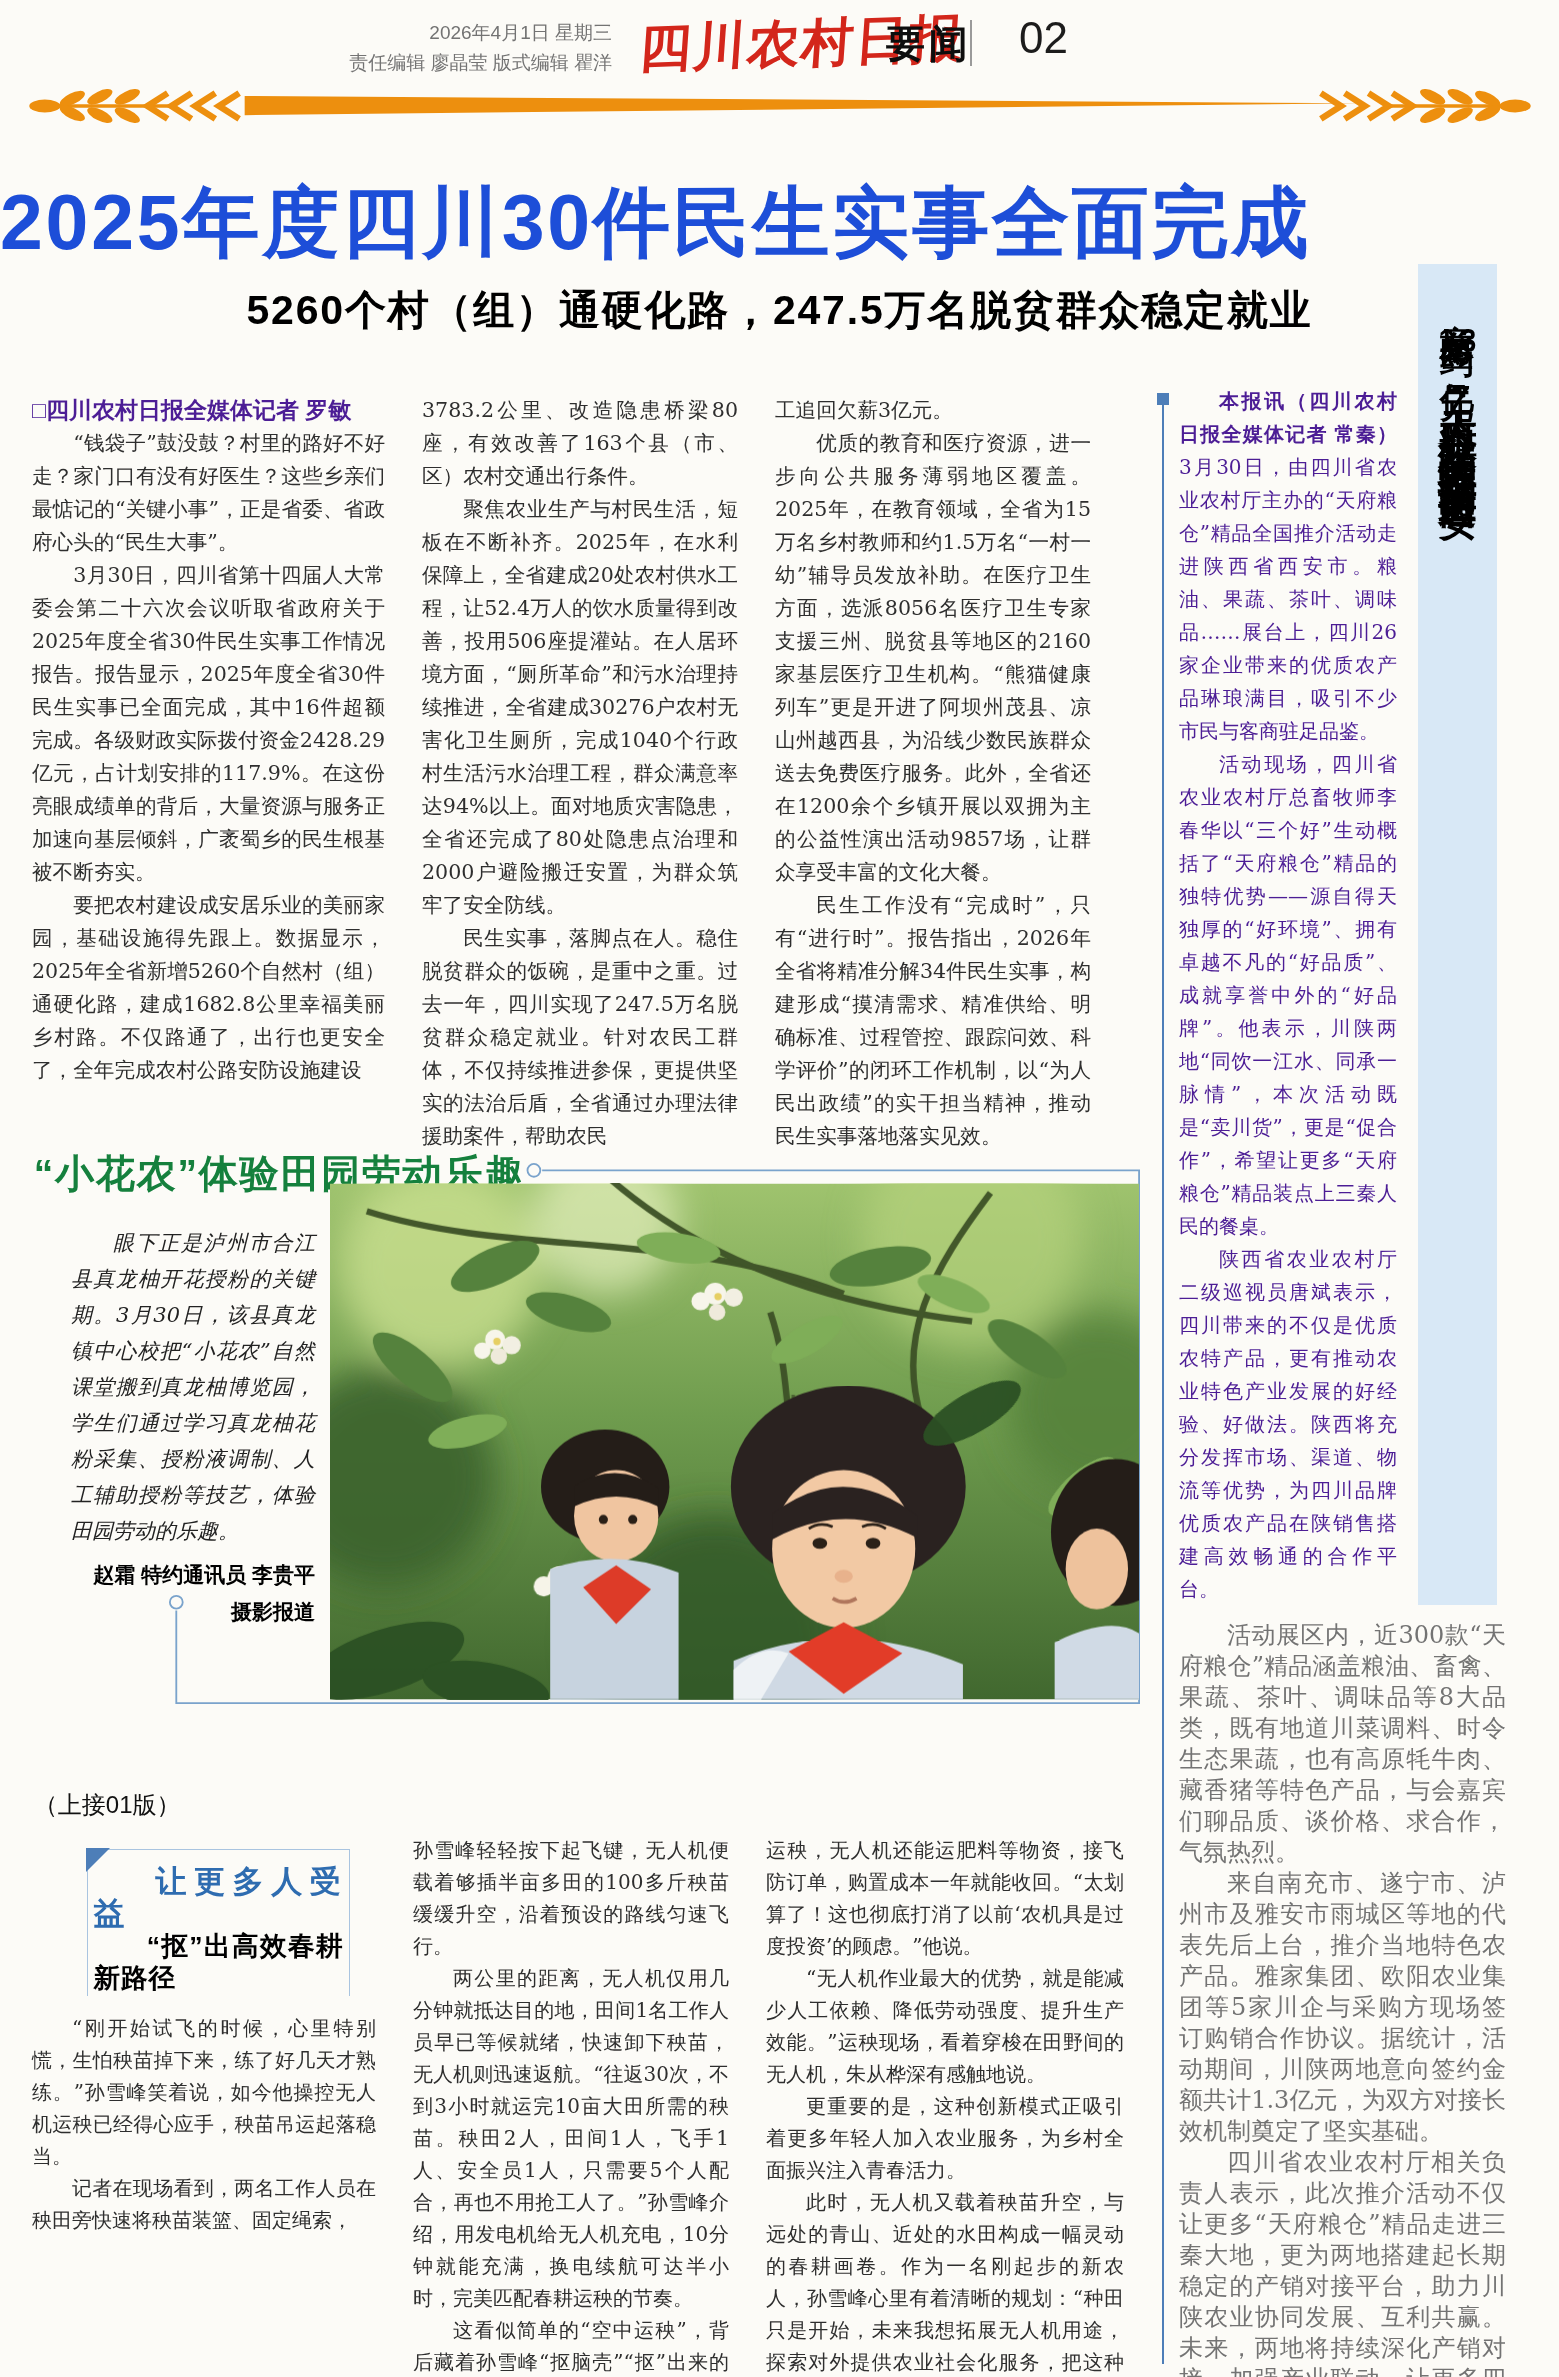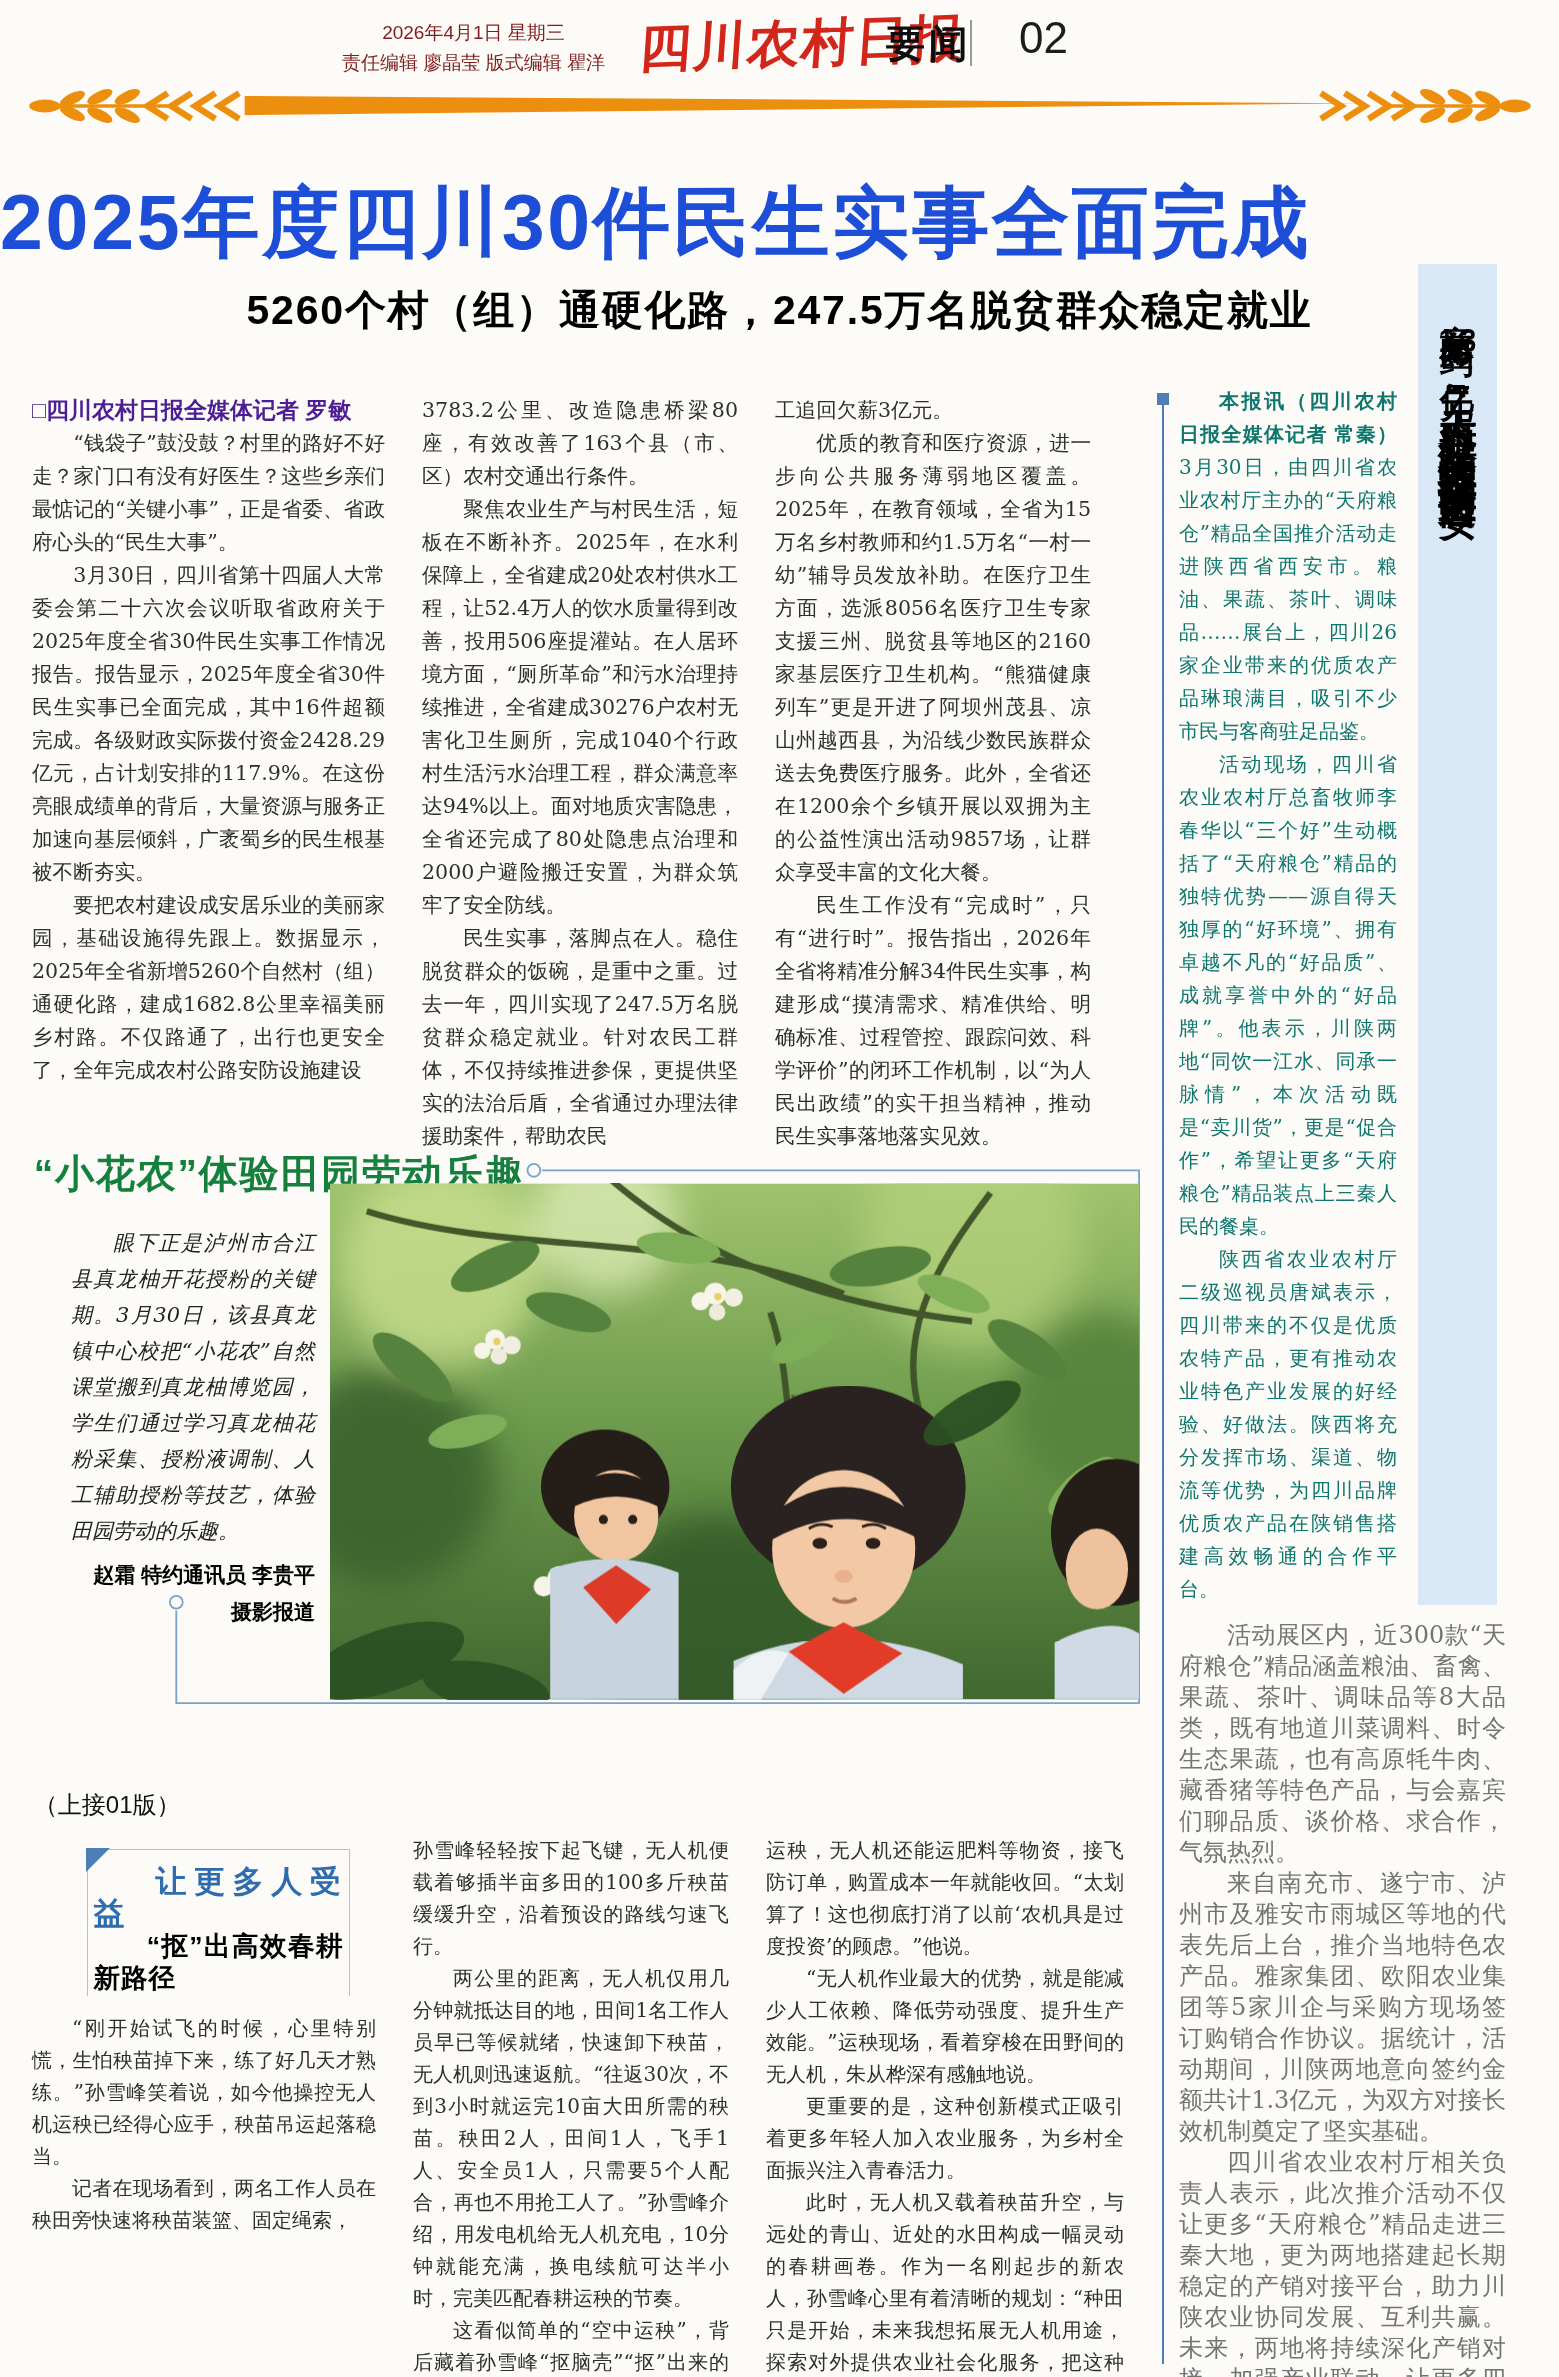--- a/index.html
+++ b/index.html
@@ -1,21 +1,21 @@
 <!DOCTYPE html>
 <html style="--accent-blue: #4d7eb8; --strip-bg: #d8e8f6; --masthead-red: #d3261b; --wheat-orange: #ed8f0e; --box-blue: #2e6cb0;font-size:14.7px"><head>
 <meta charset="utf-8">
 <style>
   html,body{margin:0;padding:0;background:#888;}
   .page{position:relative;width:1559px;height:2377px;background:#fcfbf7;margin:0 auto;
         font-family:"DejaVu Serif","Liberation Serif",serif;color:#262626;overflow:hidden;}
 
   
-  .hdr-meta{position:absolute;left:335px;top:18.3px;width:277px;text-align:center;
-            font-family:"Liberation Sans",sans-serif;font-size:19px;line-height:30px;color:#7f1d1d;}
+  .hdr-meta{position:absolute;left:335px;top:18.3px;width:277px;text-align:right;
+            font-family:"Liberation Sans",sans-serif;font-size:19px;line-height:30px;color:#737373;}
   .masthead{position:absolute;left:640px;top:9.2px;font-family:"DejaVu Serif","Liberation Serif",serif;
             font-size:52px;font-weight:900;color:var(--masthead-red,#d3261b);
             transform:skewX(-6deg) rotate(-2deg);letter-spacing:1.8px;}
   .section-tag{position:absolute;left:886px;top:16.5px;font-family:"Liberation Sans",sans-serif;
             font-size:39px;font-weight:900;color:#0d0d0d;letter-spacing:3.7px;}
   .hdr-vline{position:absolute;left:970px;top:20px;width:1.8px;height:46px;background:#9a9a9a;}
   .page-num{position:absolute;left:991px;top:13px;font-family:"Liberation Sans",sans-serif;
             font-size:44px;font-weight:500;color:#1c1c1c;margin-left:28px;}
   .wheat{position:absolute;left:27.5px;top:84px;width:1504px;height:44px;}
 
@@ -73,21 +73,21 @@
   
   .sidebar{position:absolute;left:1179px;top:264px;width:330px;height:2102px;}
   .strip{position:absolute;left:239px;top:0;width:79px;height:1341px;
          background:var(--strip-bg,#d8e8f6);display:flex;justify-content:center;}
   .vtext{writing-mode:vertical-rl;text-orientation:mixed;padding-top:33px;
          font-family:"Liberation Sans",sans-serif;color:#000;}
   .v-kicker{font-size:34px;font-weight:900;letter-spacing:6.4px;}
   .v-title{font-size:39px;font-weight:900;letter-spacing:5.5px;margin-block-start:50px;}
   .tcy{text-combine-upright:all;}
   .side-narrow{position:absolute;left:0;top:121px;width:218px;
-         font-size:20px;line-height:33px;color:#0f766e;}
+         font-size:20px;line-height:33px;color:#4c1d95;}
   .side-wide{position:absolute;left:0;top:1356px;width:327px;
          font-size:24px;line-height:31px;color:#737373;}
   .side-lead-bold{font-weight:700;font-family:"Liberation Sans",sans-serif;}
 </style>
 </head>
 <body>
 
 <div class="page">
 
   <div class="hdr-meta">

